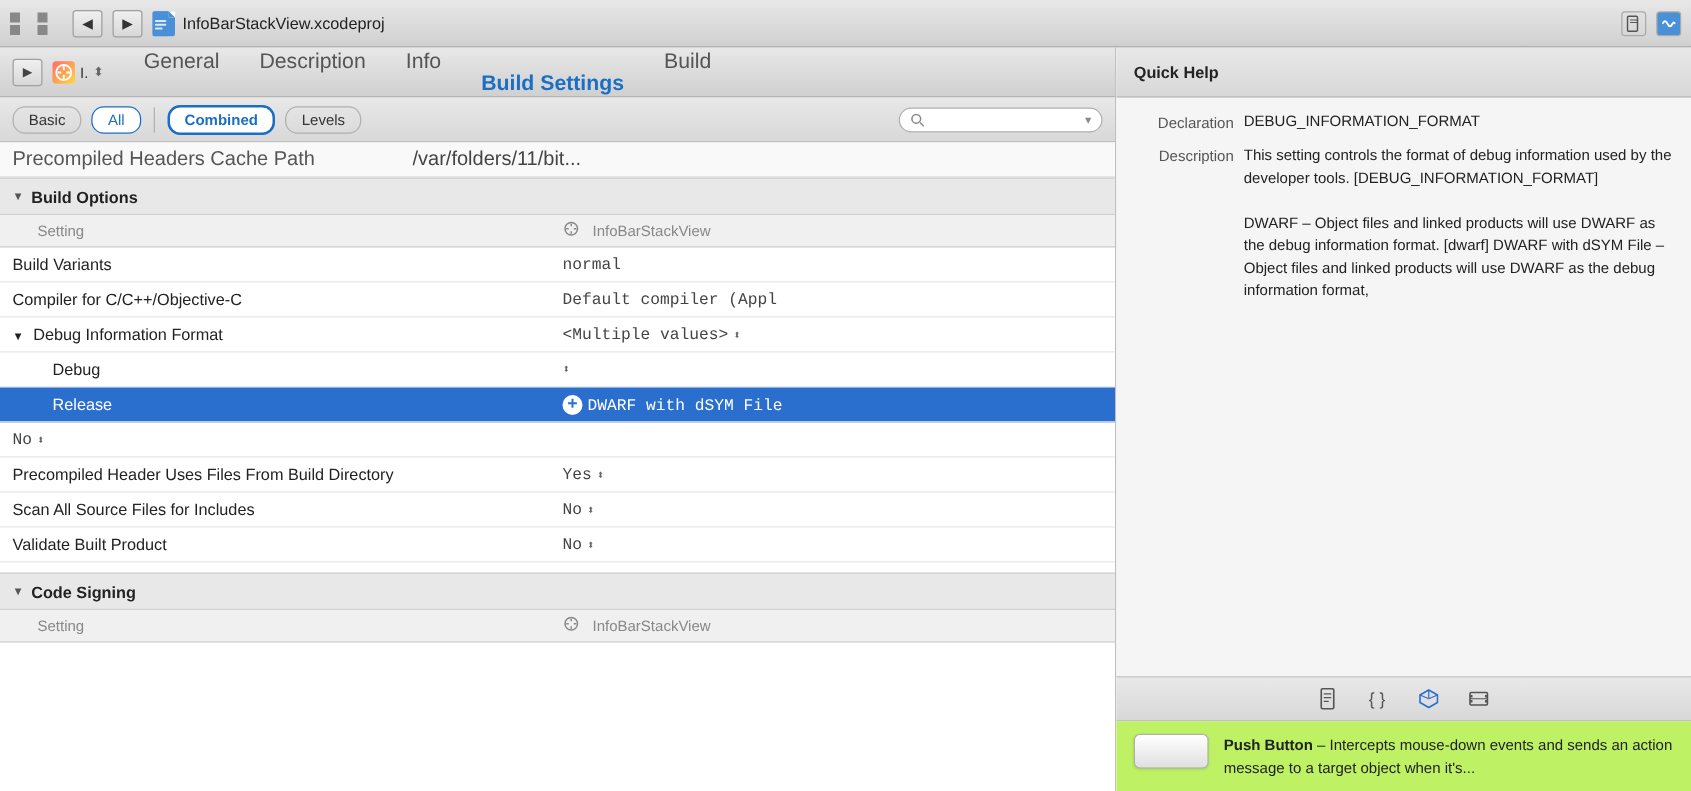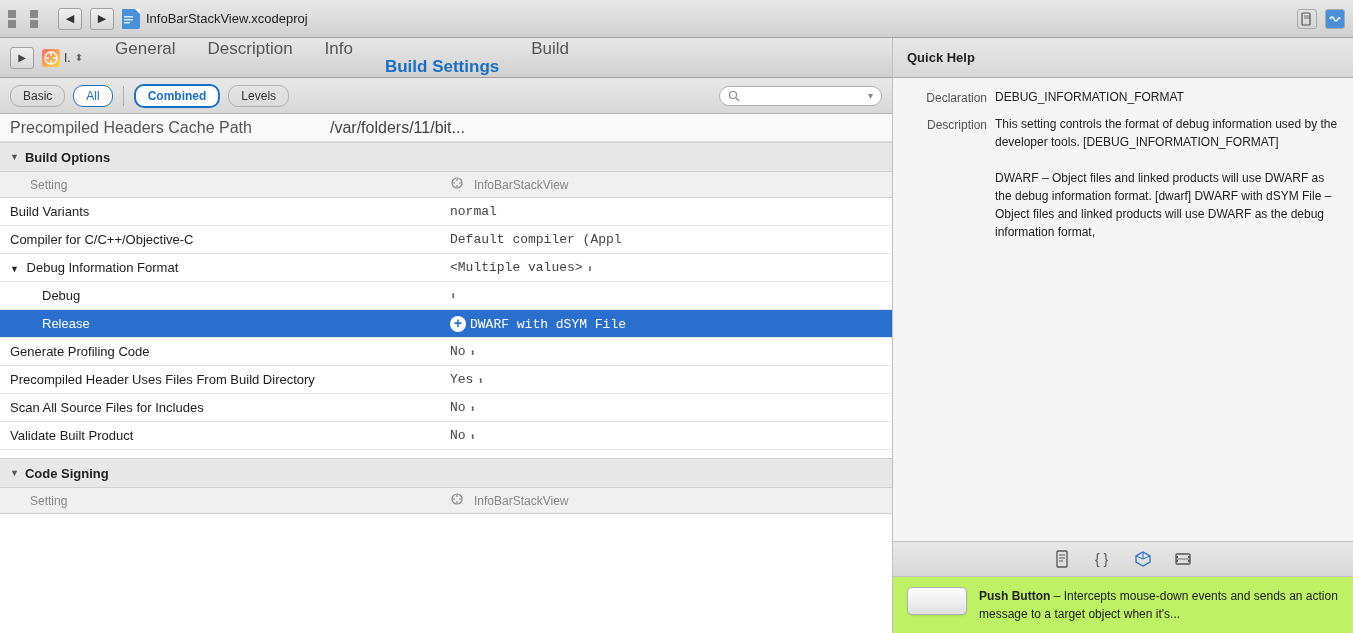--- a/index.html
+++ b/index.html
@@ -549,21 +549,20 @@
 
       <div class="table-row selected">
         <div class="row-name indented">Release</div>
         <div class="row-value">
           <div class="plus-icon">+</div>
           <span>DWARF with dSYM File</span>
         </div>
       </div>
 
       <div class="table-row">
-        <div class="row-name">Generate Profiling Code</div>
         <div class="row-value">
           <span>No</span>
           <span class="stepper">⬍</span>
         </div>
       </div>
 
       <div class="table-row">
         <div class="row-name">Precompiled Header Uses Files From Build Directory</div>
         <div class="row-value">
           <span>Yes</span>

